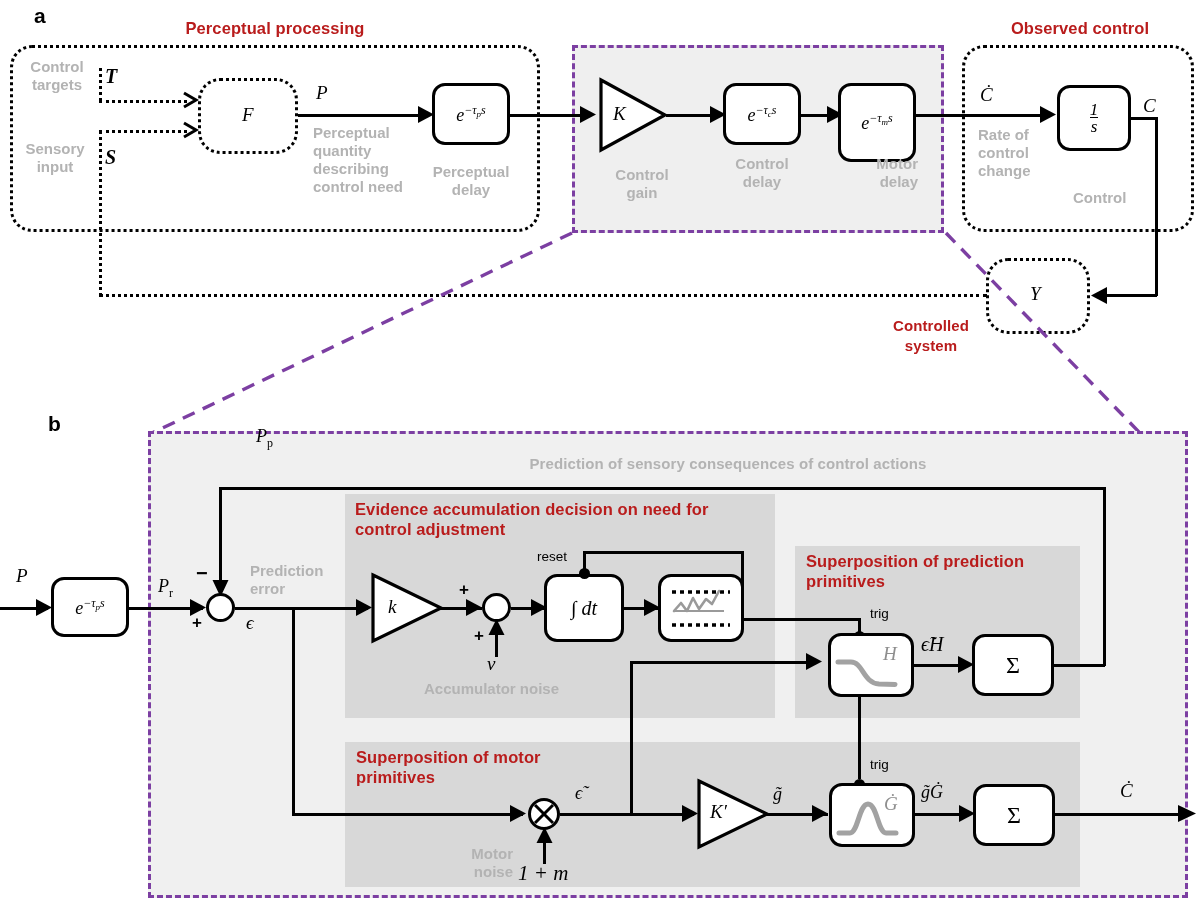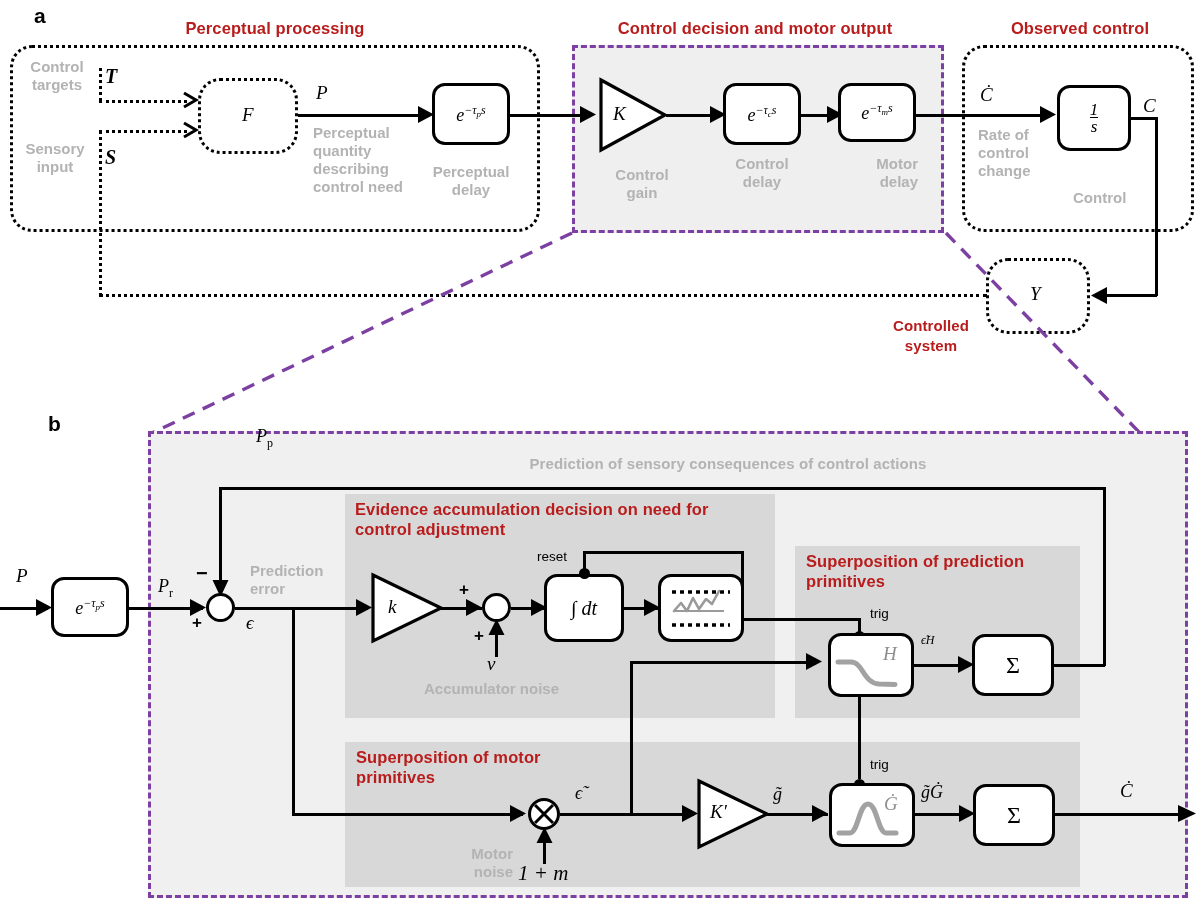--- a/index.html
+++ b/index.html
@@ -42,21 +42,20 @@
   .circ{border:3.2px solid #000;border-radius:50%;background:#fff;}
 </style>
 </head>
 <body>
 
 <div id="root">
 
   <div class="abs panel-letter" style="left:34px;top:4px;">a</div>
 
   <div class="abs grp-title" style="left:160px;top:18px;width:230px;text-align:center;">Perceptual processing</div>
-  <div class="abs grp-title" style="left:588px;top:18px;width:334px;text-align:center;">Control decision and motor output</div>
   <div class="abs grp-title" style="left:985px;top:18px;width:190px;text-align:center;">Observed control</div>
 
   <div class="abs shade-a" style="left:572px;top:45px;width:372px;height:188px;"></div>
   <div class="abs purple-box" style="left:572px;top:45px;width:372px;height:188px;"></div>
 
   <div class="abs dbox" style="left:10px;top:45px;width:530px;height:187px;"></div>
 
   <div class="abs dbox" style="left:962px;top:45px;width:232px;height:187px;"></div>
 
   <div class="abs dbox" style="left:986px;top:258px;width:104px;height:76px;"></div>
@@ -117,21 +116,21 @@
   <div class="abs sbox" style="left:723px;top:83px;width:78px;height:62px;">
     <span class="mathi" style="font-size:18px;"><i>e</i><sup style="font-style:italic;font-size:12px;">−τ<sub style="font-size:9px;">c</sub><i>s</i></sup></span>
   </div>
   <div class="abs annot" style="left:721px;top:155px;width:82px;text-align:center;">Control delay</div>
 
   <div class="abs ln hl" style="left:801px;top:114px;width:36px;"></div>
   <svg class="abs" style="left:827px;top:105px;" width="18" height="19">
       <polygon points="0,1 16,9.5 0,18" fill="#000"></polygon>
     </svg>
 
-  <div class="abs sbox" style="left:838px;top:83px;width:78px;height:59px;">
+  <div class="abs sbox" style="left:838px;top:83px;width:78px;height:79px;">
     <span class="mathi" style="font-size:18px;"><i>e</i><sup style="font-style:italic;font-size:12px;">−τ<sub style="font-size:9px;">m</sub><i>s</i></sup></span>
   </div>
   <div class="abs annot" style="left:836px;top:155px;width:82px;text-align:right;">Motor delay</div>
 
   <div class="abs ln hl" style="left:916px;top:114px;width:134px;"></div>
   <svg class="abs" style="left:1040px;top:105px;" width="18" height="19">
       <polygon points="0,1 16,9.5 0,18" fill="#000"></polygon>
     </svg>
 
   <div class="abs mathi" style="left:980px;top:84px;">Ċ</div>
@@ -278,21 +277,21 @@
     <svg width="76" height="54" viewBox="0 0 76 54">
       <path d="M5,24 L18,24 C30,24 30,45 46,46 L62,46.5" fill="none" stroke="#a2a2a2" stroke-width="5" stroke-linecap="round" stroke-linejoin="round"></path>
       <text x="50" y="22" font-family="Liberation Serif, serif" font-style="italic" font-size="19" fill="#8e8e8e">H</text>
     </svg>
   </div>
 
   <div class="abs ln hl" style="left:914px;top:664px;width:52px;"></div>
   <svg class="abs" style="left:958px;top:655px;" width="18" height="19">
       <polygon points="0,1 16,9.5 0,18" fill="#000"></polygon>
     </svg>
-  <div class="abs mathi" style="left:921px;top:633px;font-size:12px;">ϵ̃H</div>
+  <div class="abs mathi" style="left:921px;top:633px;font-size:20px;">ϵ̃H</div>
 
   <div class="abs sbox" style="left:972px;top:634px;width:82px;height:62px;">
     <span style="font-family:'Liberation Serif',serif;font-size:24px;">Σ</span>
   </div>
 
   <div class="abs ln hl" style="left:1054px;top:664px;width:51px;"></div>
   <div class="abs ln vl" style="left:1103px;top:487px;height:179px;"></div>
 
   <div class="abs ln vl" style="left:858px;top:697px;height:82px;"></div>
 

